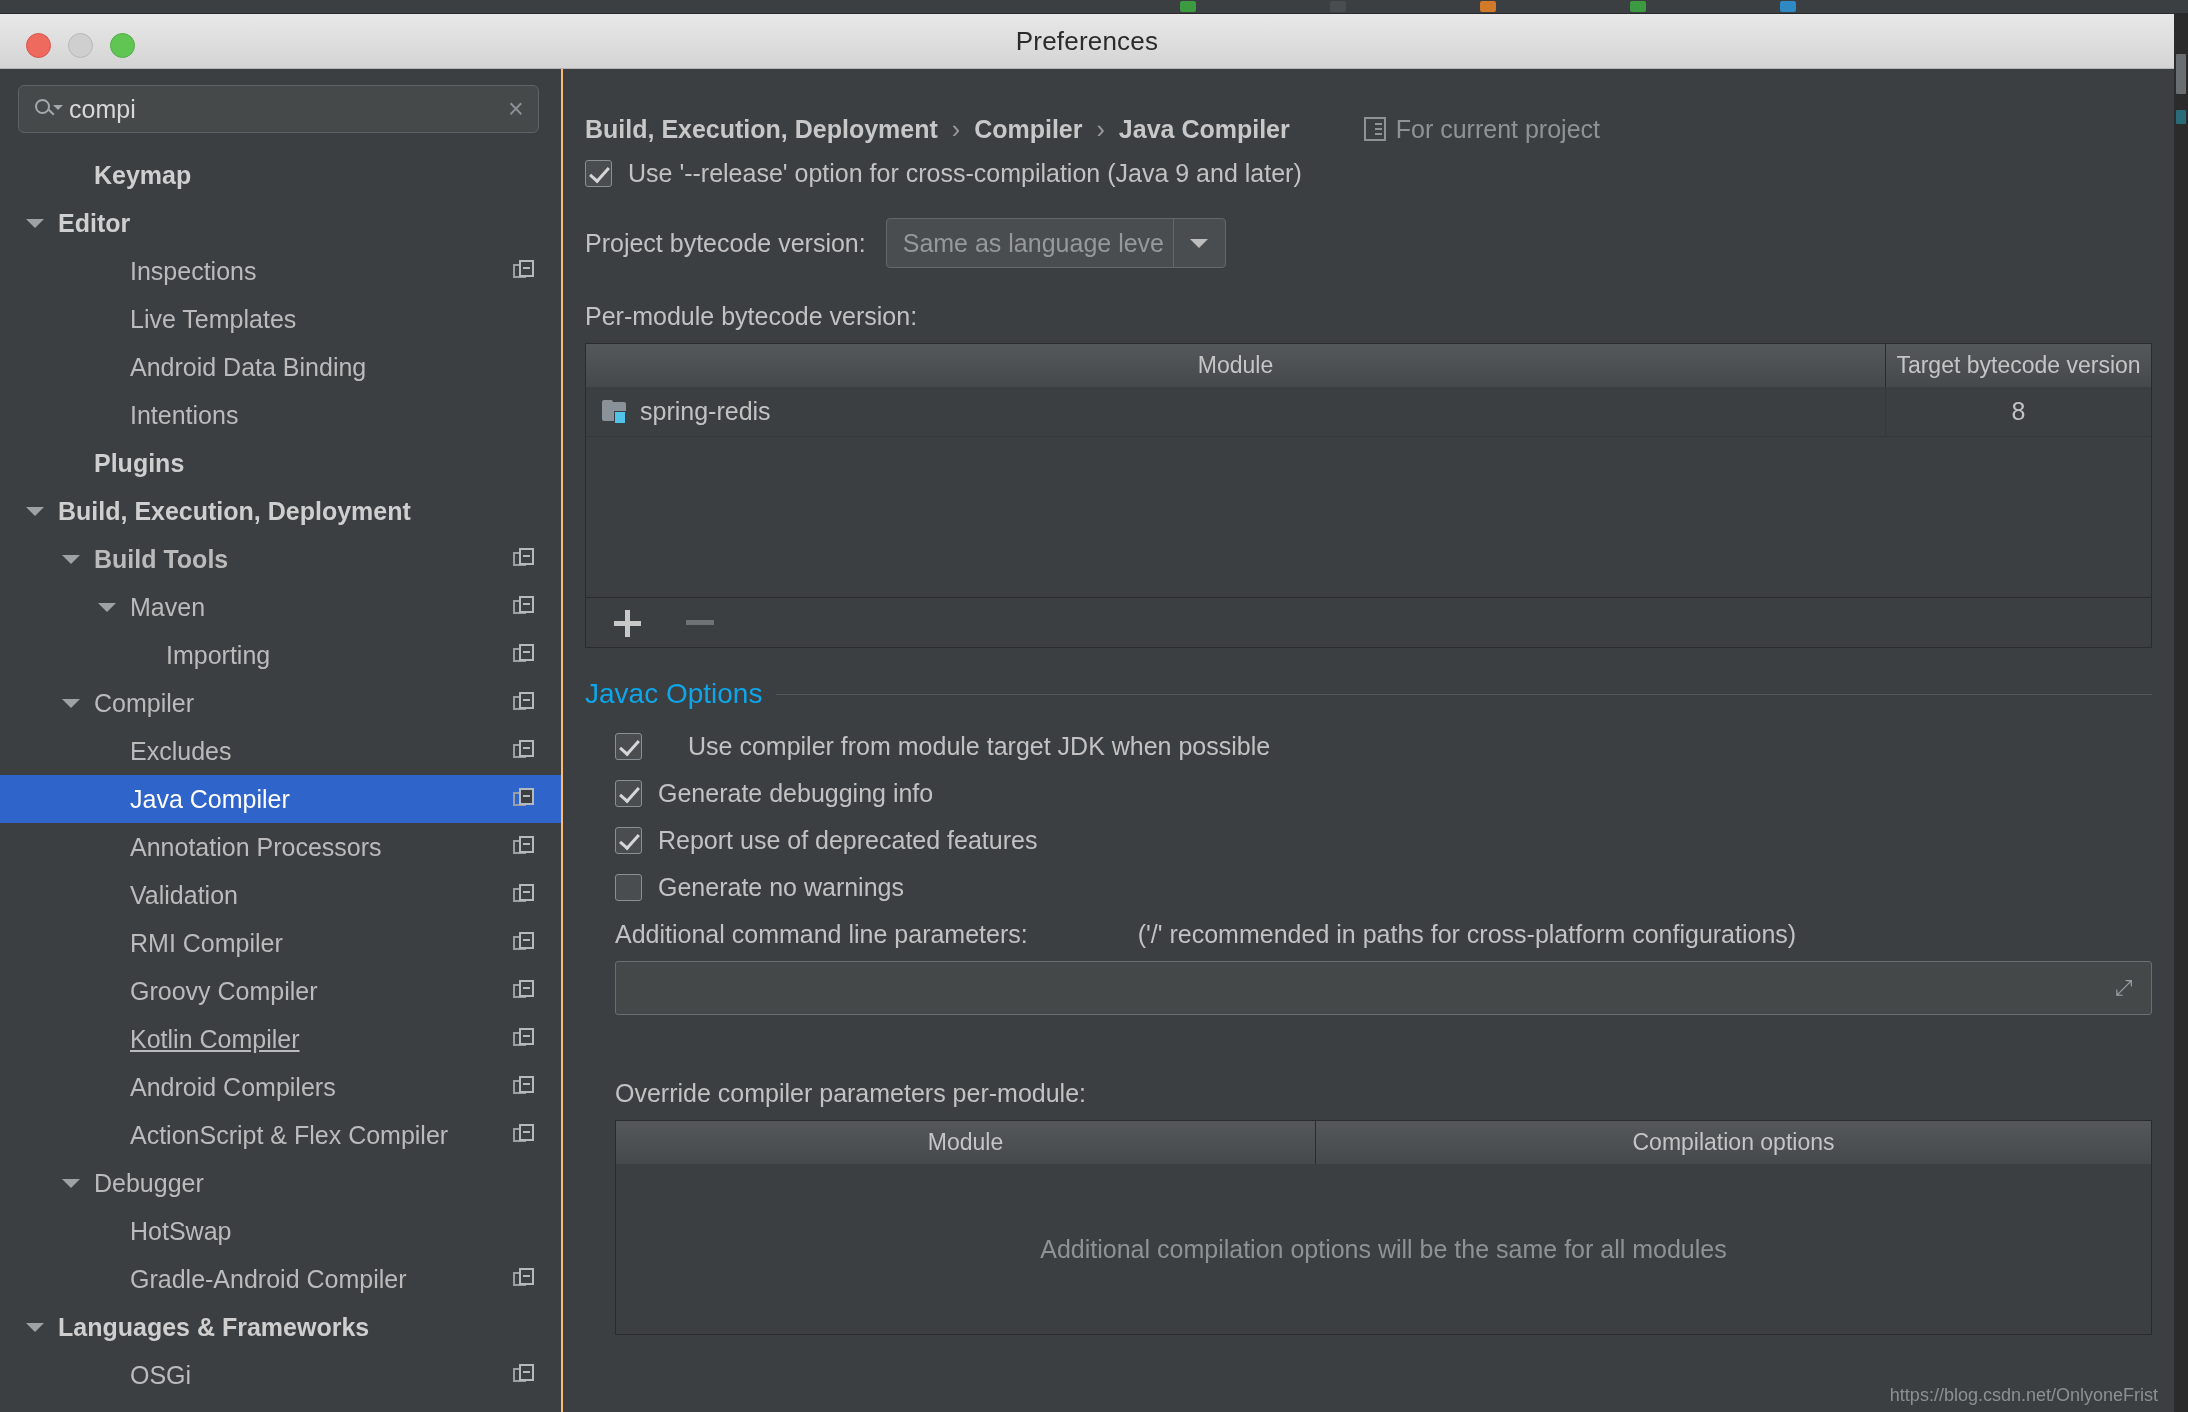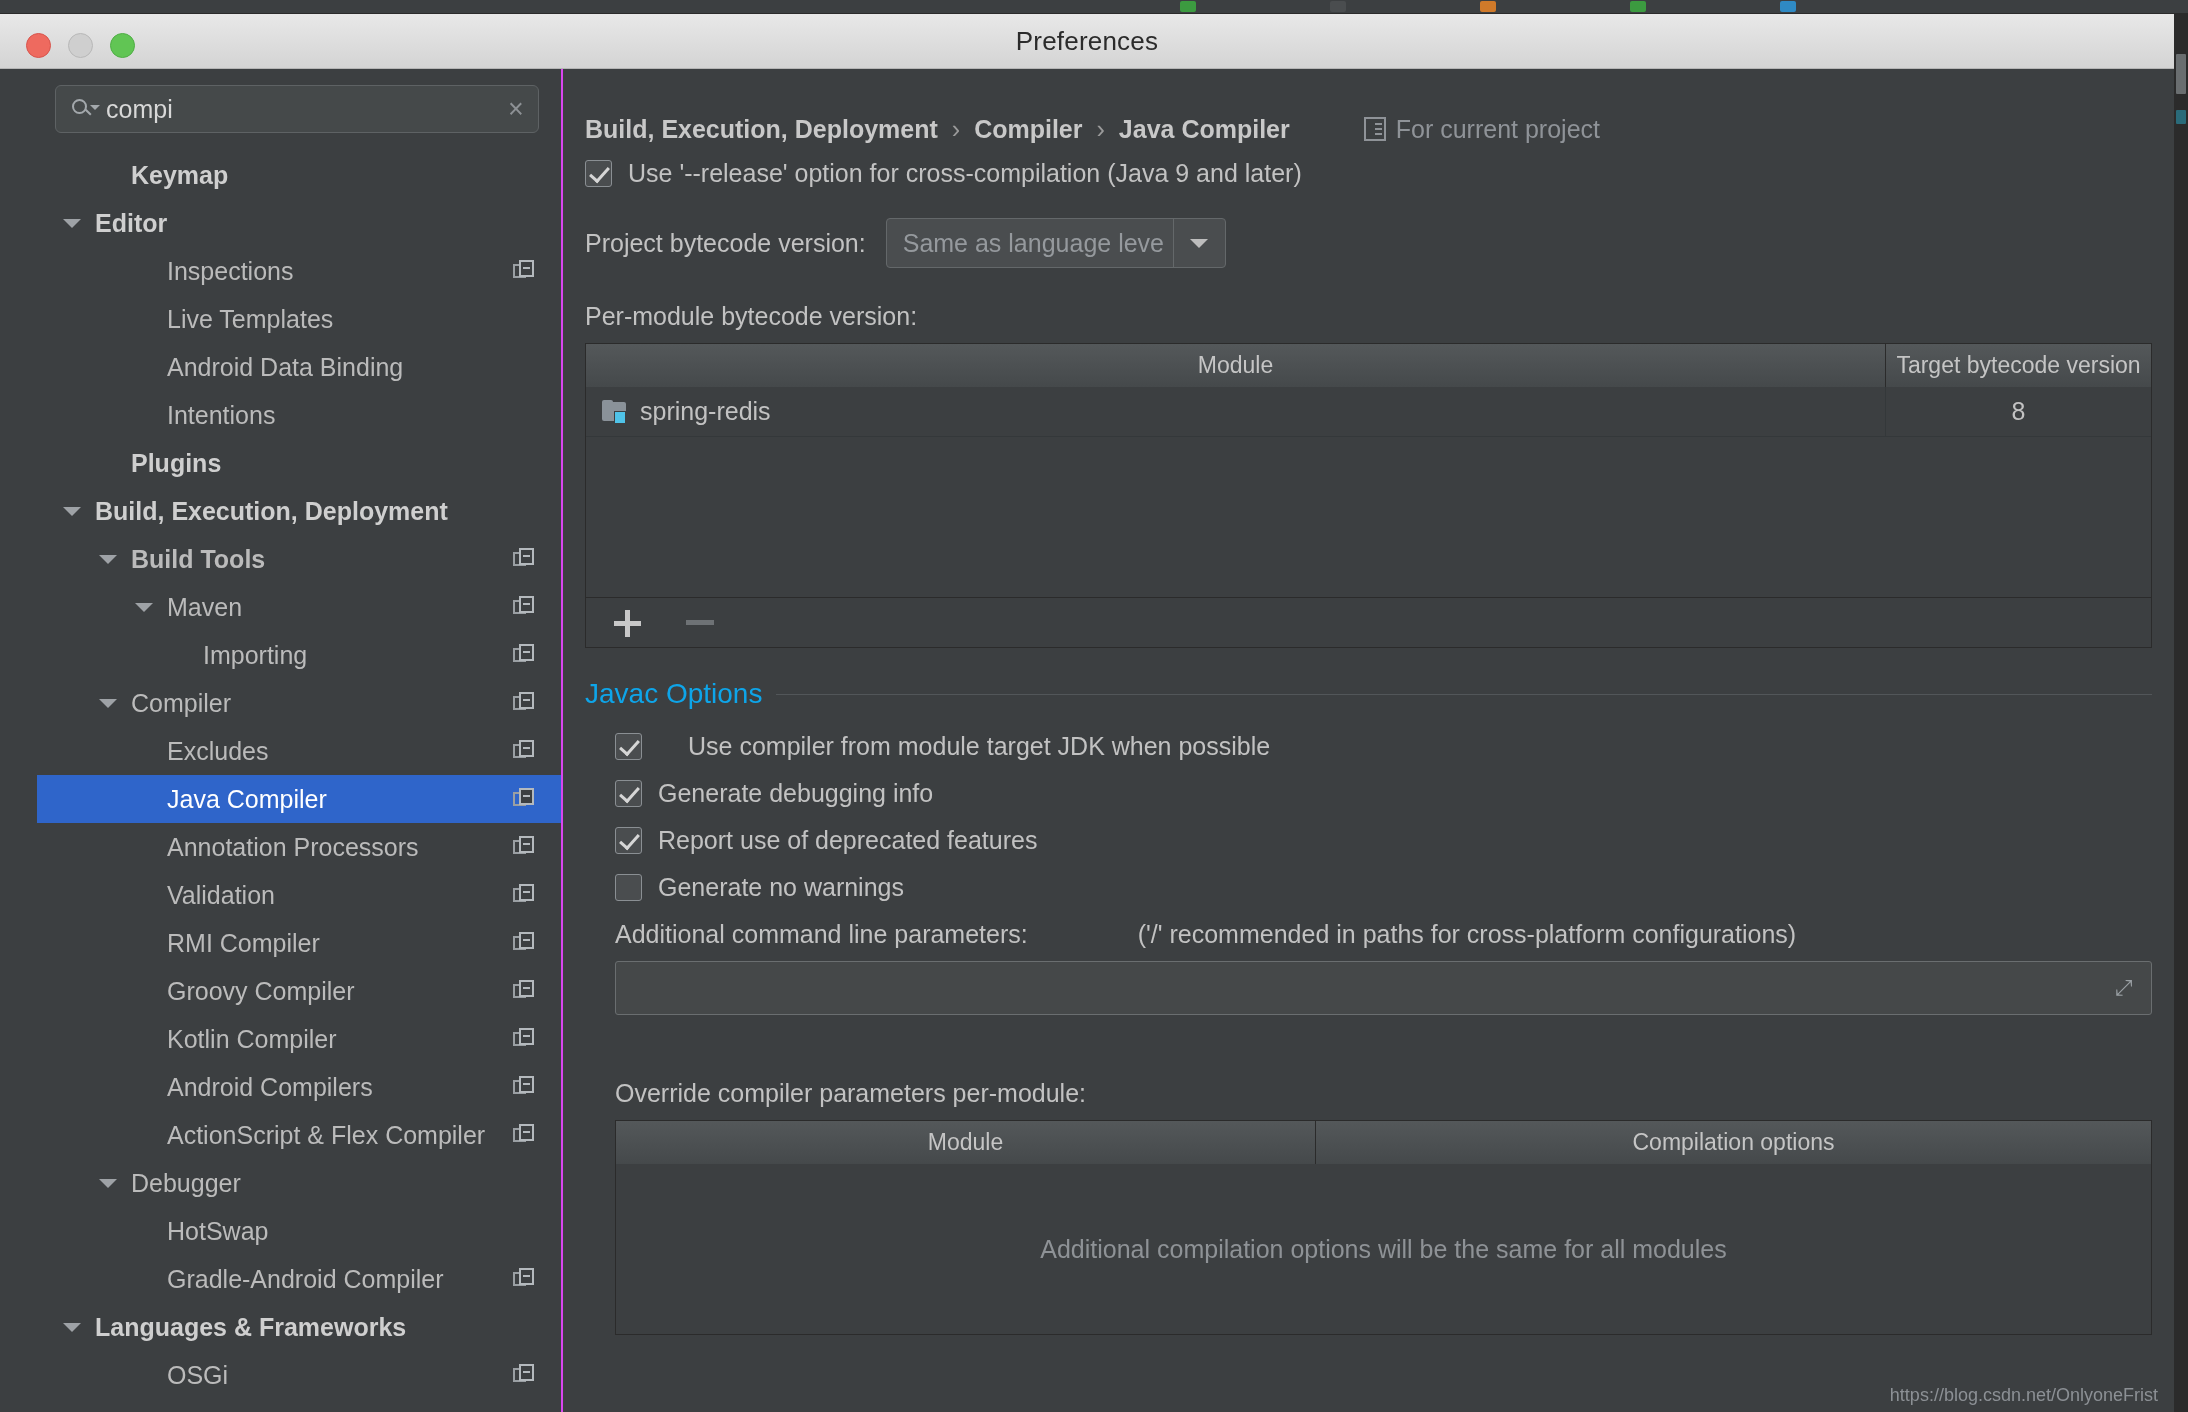--- a/index.html
+++ b/index.html
@@ -50,24 +50,23 @@
     letter-spacing: .2px;
   }
 
   
   .body { display: flex; height: 1343px; }
 
   
   .sidebar {
     width: 563px; flex: 0 0 563px;
     background: #3c3f41;
-    border-right: 2px solid #d946ef;
+    border-right: 2px solid #fdba74;
     position: relative;
     overflow: hidden;
-    padding-left: 37px;
   }
   .search-wrap { padding: 16px 22px 6px 18px; }
   .search-box {
     position: relative; height: 48px;
     background: #45494a; border: 1px solid #5e6264; border-radius: 6px;
     display: flex; align-items: center;
   }
   .search-icon {
     margin-left: 16px; width: 26px; height: 22px; position: relative; flex: none;
   }
@@ -410,21 +409,21 @@
             </div>
             <div class="tree-row">
               <span class="tree-label" style="margin-left: 130px;">Groovy Compiler</span>
               <span class="copy-icon">
                 <span class="sq1"></span>
                 <span class="sq2"></span>
                 <span class="bar"></span>
               </span>
             </div>
             <div class="tree-row">
-              <span class="tree-label" style="margin-left: 130px;">Kotlin Compiler</span>
+              <span class="tree-label" style="margin-left: 130px; text-decoration: underline;">Kotlin Compiler</span>
               <span class="copy-icon">
                 <span class="sq1"></span>
                 <span class="sq2"></span>
                 <span class="bar"></span>
               </span>
             </div>
             <div class="tree-row">
               <span class="tree-label" style="margin-left: 130px;">Android Compilers</span>
               <span class="copy-icon">
                 <span class="sq1"></span>

